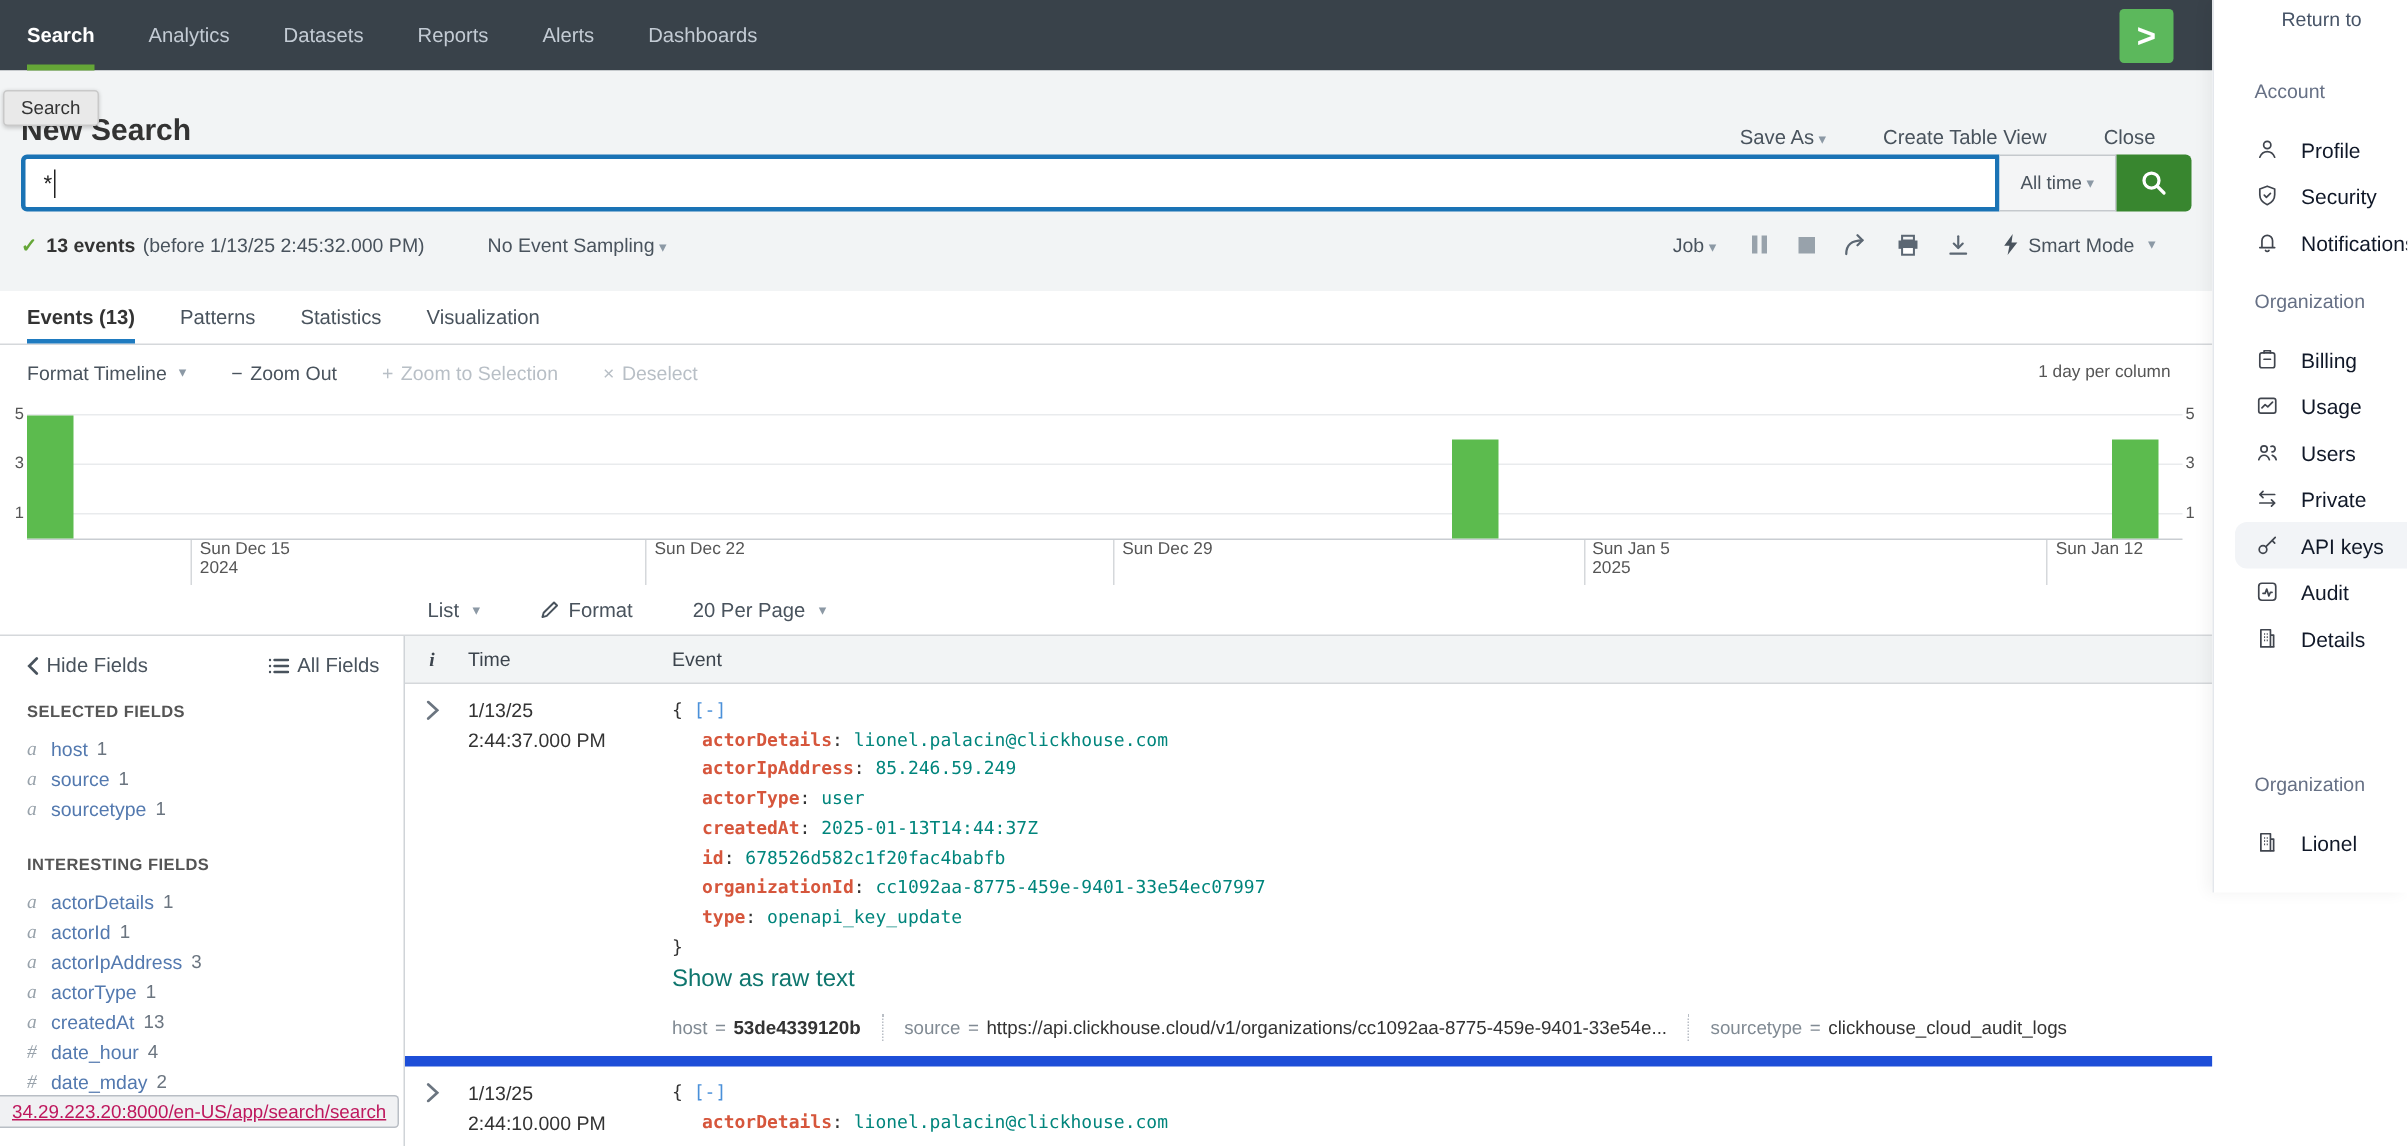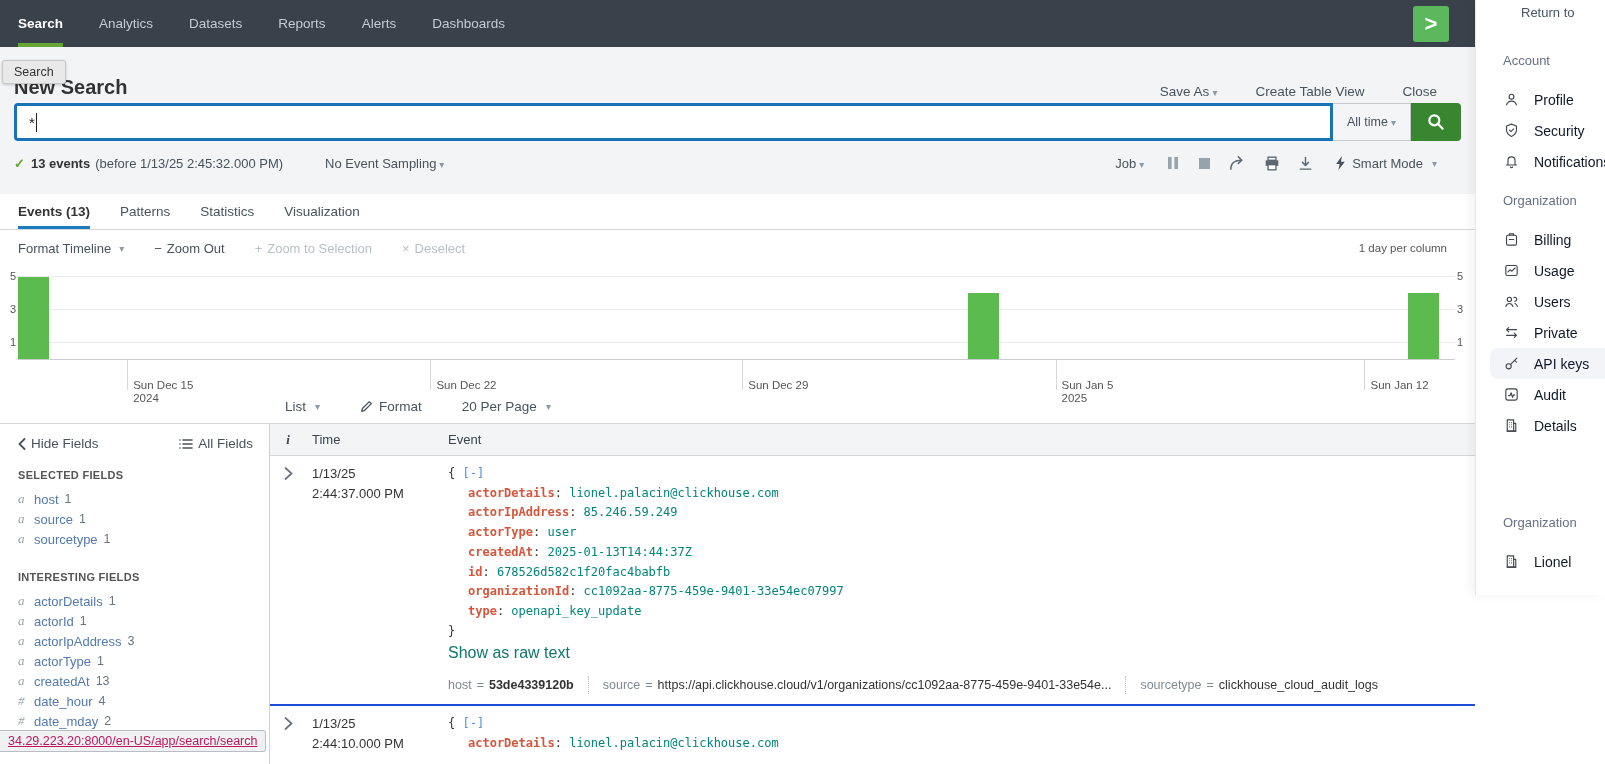--- a/index.html
+++ b/index.html
@@ -56,21 +56,21 @@
 
   
   .chart { position:relative; height:124px; background:#fff; }
   .plot { position:absolute; left:18px; right:20px; top:0; height:94px; border-bottom:1px solid #c9cdd2; }
   .chart-gridline { position:absolute; left:0; right:0; height:1px; background:#e9ebed; }
   .chart-bar { position:absolute; bottom:0; cursor:pointer; }
   .ylab { position:absolute; font-size:11px; color:#555; width:14px; text-align:right; }
   .ylab.right { text-align:left; }
   .tickband { position:absolute; left:18px; right:20px; top:94px; height:30px; }
   .tick-line { position:absolute; top:0; width:1px; height:30px; background:#d5d8db; }
-  .tick-label { position:absolute; top:19px; font-size:11.5px; color:#555; line-height:13px; white-space:nowrap; }
+  .tick-label { position:absolute; top:0; font-size:11.5px; color:#555; line-height:13px; white-space:nowrap; }
 
   
   .results-controls { display:flex; align-items:center; gap:40px; height:34px; padding-left:285px; font-size:13.5px; color:#49535d; border-bottom:1px solid #d5d8db; background:#fff; }
   .results-controls .ctrl { display:flex; align-items:center; gap:6px; cursor:pointer; }
 
   
   .content { display:flex; height:344px; }
   .fields-sidebar { width:270px; border-right:1px solid #d0d4d8; padding:12px 0 0 18px; background:#fff; overflow:hidden; }
   .sb-top { display:flex; align-items:flex-end; padding-right:16px; margin-bottom:18px; }
   .sb-link { font-size:13.5px; color:#49535d; cursor:pointer; display:flex; align-items:center; gap:5px; }
@@ -81,21 +81,21 @@
   .fname { color:#5379af; }
   .fcount { color:#6b7580; font-size:12.5px; }
 
   
   .events-area { flex:1; overflow:hidden; background:#fff; }
   .ev-header { display:flex; background:#f2f4f5; border-bottom:1px solid #d5d8db; height:32px; align-items:center; font-size:13px; color:#3c444d; }
   .col-info { width:36px; text-align:center; }
   .col-time { width:130px; padding-left:6px; }
   .col-event { flex:1; padding-left:12px; }
   .hdr-i { font-family:"Liberation Serif", serif; font-style:italic; font-weight:bold; }
-  .ev-row { display:flex; border-bottom:2px solid #1d4ed8; padding:8px 0 10px 0; }
+  .ev-row { display:flex; border-bottom:7px solid #1d4ed8; padding:8px 0 10px 0; }
   .row-expand { width:36px; display:flex; justify-content:center; padding-top:3px; cursor:pointer; }
   .row-time { width:130px; padding-left:6px; font-size:13px; color:#333; line-height:20px; }
   .row-event { flex:1; padding-left:12px; }
   .json { font-family:"DejaVu Sans Mono", monospace; font-size:12px; line-height:19.7px; color:#333; }
   .json .indent { padding-left:20px; }
   .jkey { color:#d6563c; font-weight:bold; }
   .jval { color:#00857c; }
   .jtoggle { color:#4a90d9; cursor:pointer; }
   .raw-link { font-size:16px; color:#0f766e; margin:3px 0 8px 0; cursor:pointer; display:inline-block; }
   .meta-line { display:flex; font-size:12.5px; color:#49535d; margin-top:6px; align-items:center; }

